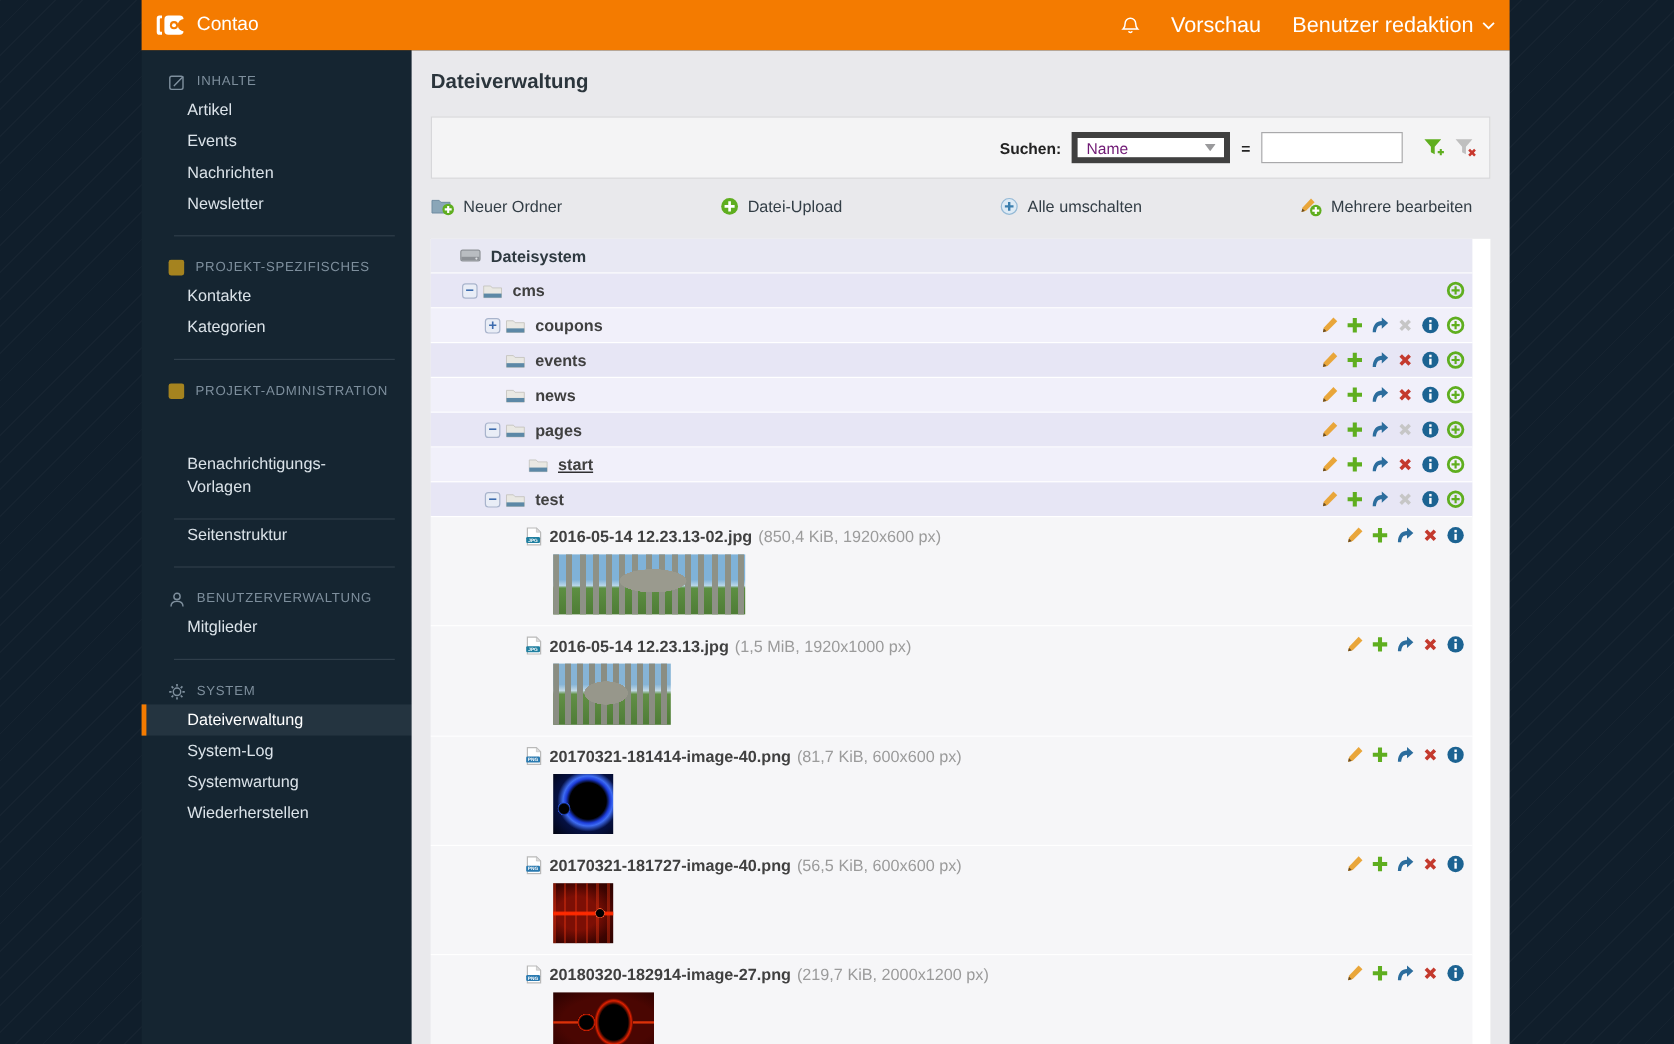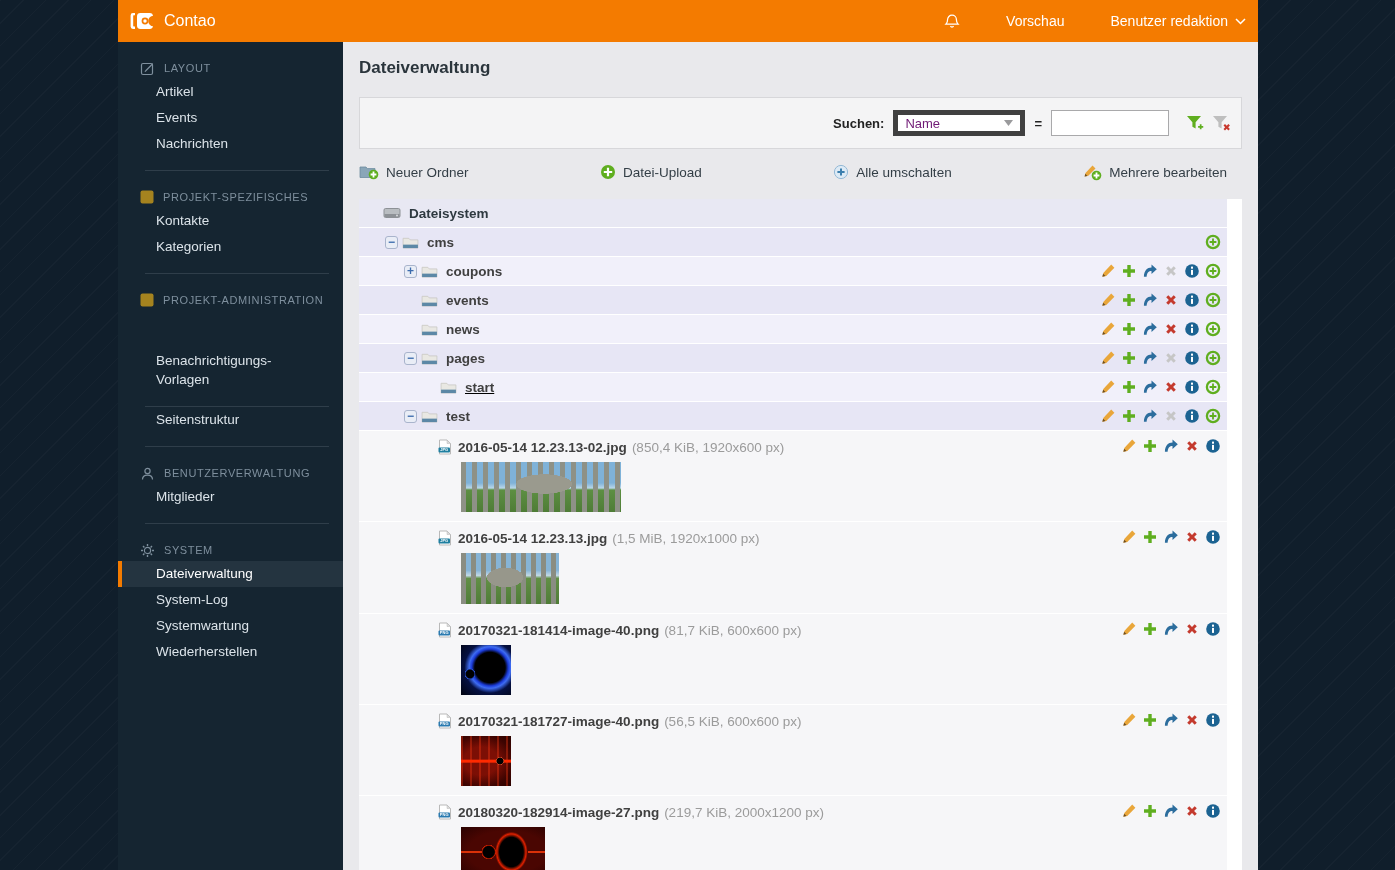--- a/index.html
+++ b/index.html
@@ -12,21 +12,21 @@
   }
   .app { position:absolute; left:118px; top:0; width:1140px; height:870px; }
 
   
   .topbar {
     height:42px; background:#f47b00; color:#fff;
     display:flex; align-items:center; justify-content:space-between;
     padding:0 12px 0 10px;
   }
   .brand { display:flex; align-items:center; gap:9px; font-size:16px; cursor:pointer; }
-  .top-right { display:flex; align-items:center; gap:46px; font-size:14px; }
+  .top-right { display:flex; align-items:center; gap:26px; font-size:18px; }
   .top-link { cursor:pointer; display:flex; align-items:center; gap:7px; }
 
   
   .sidebar { position:absolute; left:0; top:42px; width:225px; bottom:0; background:#152531; }
   .sec-h { display:flex; align-items:center; gap:9px; padding-left:22px; margin-top:15px;
            font-size:11px; letter-spacing:.6px; color:#7e8f9d; height:22px; }
   .s-item { padding-left:38px; line-height:26px; font-size:13.5px; color:#dbe3e9; cursor:pointer; }
   .s-item.two-line { line-height:19px; padding-top:4px; padding-bottom:4px; width:195px;margin-top:36px; }
   .s-item.active { background:#243440; border-left:4px solid #f47b00; padding-left:34px; color:#fff; }
   .divider { border-top:1px solid #2f3e4a; margin:13px 14px 0 27px; }
@@ -182,25 +182,26 @@
     </div>
   </header>
 
   <aside class="sidebar">
 
     <div class="sec-h">
       <svg width="15" height="15" viewBox="0 0 15 15">
         <rect x="1.5" y="2.5" width="11" height="11" rx="1.5" fill="none" stroke="#7e8f9d" stroke-width="1.2"></rect>
         <path d="M5.5 10 L11 4.5 L12.8 2.7 M5.5 10 L5 10.8 Z" fill="none" stroke="#7e8f9d" stroke-width="1.2"></path>
       </svg>
-      <span>LAYOUT</span>
+      <span>INHALTE</span>
     </div>
     <div class="s-item">Artikel</div>
     <div class="s-item">Events</div>
     <div class="s-item">Nachrichten</div>
+    <div class="s-item">Newsletter</div>
     <div class="divider"></div>
 
     <div class="sec-h">
       <svg width="14" height="14" viewBox="0 0 14 14">
         <rect x="0.5" y="0.5" width="13" height="13" rx="2" fill="#a5831f"></rect>
       </svg>
       <span>PROJEKT-SPEZIFISCHES</span>
     </div>
     <div class="s-item">Kontakte</div>
     <div class="s-item">Kategorien</div>

